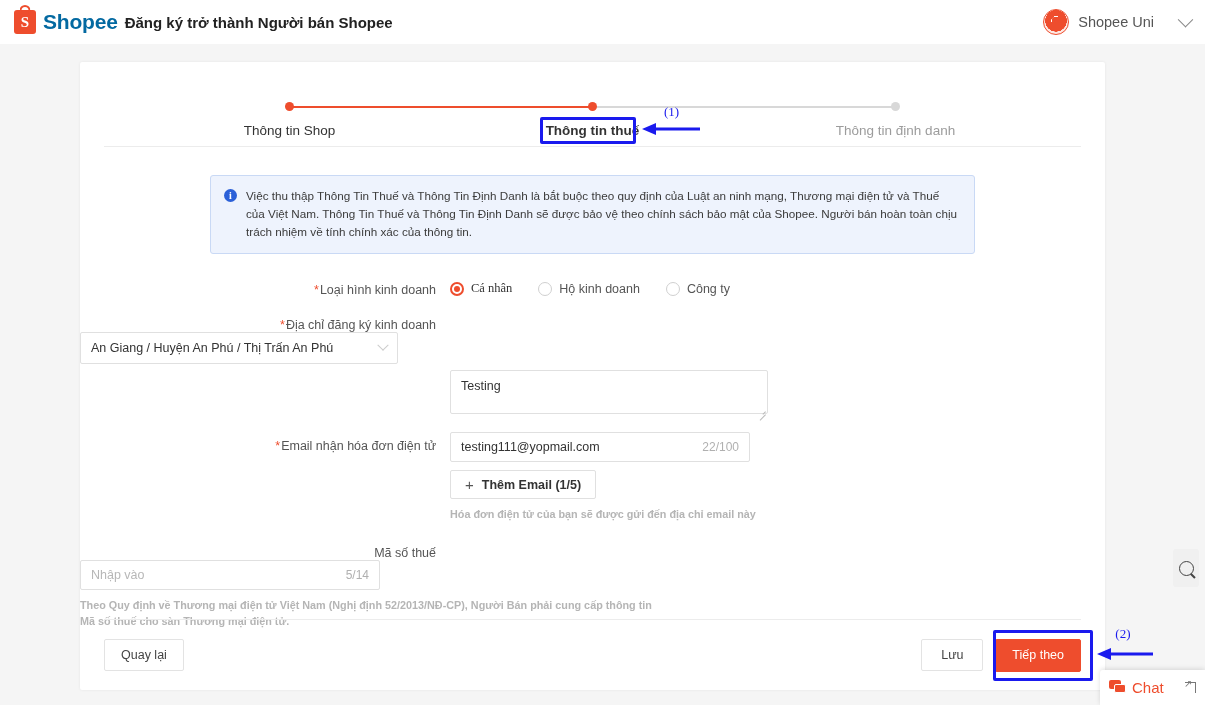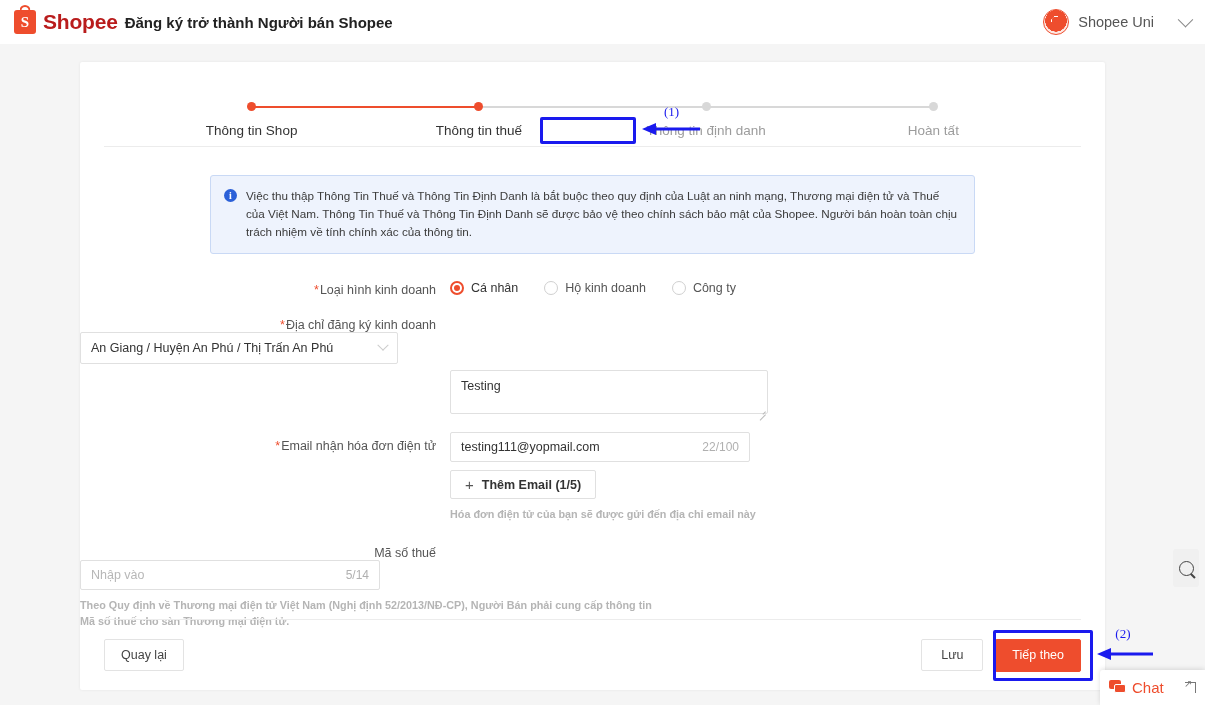--- a/index.html
+++ b/index.html
@@ -24,21 +24,21 @@
   }
   .shopee-bag .handle{
     position:absolute; top:-5px; left:50%; transform:translateX(-50%);
     width:11px; height:9px; border:2px solid #ee4d2d;
     border-bottom:none; border-radius:6px 6px 0 0;
   }
   .shopee-bag .s {
     color:#fff; font-size:15px; font-weight:bold; line-height:1;
     font-family:"Liberation Serif", serif; margin-top:1px;
   }
-  .brand-word { color:#b91c1c; font-size:21px; font-weight:bold; letter-spacing:-.2px; }
+  .brand-word { color:#0369a1; font-size:21px; font-weight:bold; letter-spacing:-.2px; }
   .topbar-title { font-size:15px; color:#222; font-weight:bold; margin-left:7px; }
   .topbar-right {
     margin-left:auto; display:flex; align-items:center; gap:9px; padding-right:4px;
   }
   .uni-logo{
     width:26px;height:26px;border-radius:50%;
     background:radial-gradient(circle at 50% 45%, #fff 0 26%, #ee4d2d 27% 60%, #fde8e3 61% 100%);
     border:1.5px solid #ee4d2d; position:relative;
     display:flex;align-items:center;justify-content:center;
   }
@@ -63,21 +63,21 @@
   .step { flex:1; position:relative; display:flex; flex-direction:column; align-items:center; }
   .dot { width:9px; height:9px; border-radius:50%; background:#d8d8d8; position:relative; z-index:2;}
   .step.done .dot, .step.current .dot { background:#ee4d2d; }
   .step .bar {
     position:absolute; top:4px; left:50%; width:100%; height:1.5px; background:#d8d8d8; z-index:1;
   }
   .step.done .bar { background:#ee4d2d; }
   .step:last-child .bar { display:none; }
   .step-label { margin-top:12px; font-size:13.5px; color:#9c9c9c; white-space:nowrap; }
   .step.done .step-label, .step.current .step-label { color:#333; }
-  .step.current .step-label { font-weight:normal; }
+  .step.current .step-label { font-weight:bold; }
   .annot-box {
     position:absolute; border:3px solid #1a1aee; border-radius:2px;
     pointer-events:none; z-index:12;
   }
   .annot-label{
     position:absolute; color:#1a1aee; font-size:13px; z-index:13;
     font-family:"Liberation Serif", serif;
   }
   .annot-arrow{ position:absolute; z-index:13; }
 
@@ -104,21 +104,21 @@
   }
   .req { color:#ee4d2d; margin-right:1px; }
   .field { flex:1; }
 
   .radios { display:flex; align-items:center; gap:26px; padding-top:5px; }
   .radio { display:flex; align-items:center; gap:7px; font-size:12.5px; color:#555; cursor:pointer;}
   .rd { width:14px; height:14px; border-radius:50%; border:1px solid #d0d0d0; background:#fff;
         display:flex; align-items:center; justify-content:center; }
   .radio.sel .rd { border:2px solid #ee4d2d; }
   .radio.sel .rd::after { content:""; width:6px; height:6px; border-radius:50%; background:#ee4d2d; }
-  .radio.sel span { color:#333; }
+  .radio.sel span { color:#333;font-family:Liberation Serif, serif; }
 
   .select {
     width:318px; height:32px; border:1px solid #e0e0e0; border-radius:2px;
     display:flex; align-items:center; padding:0 10px; font-size:12.5px; color:#333;
     background:#fff; cursor:pointer;
   }
   .select .sel-caret { margin-left:auto; width:8px;height:8px;
     border-right:1.3px solid #ccc; border-bottom:1.3px solid #ccc;
     transform:rotate(45deg) translate(-2px,-2px); }
 
@@ -223,24 +223,20 @@
       </div>
       <div class="step current">
         <span class="bar"></span>
           <span class="dot"></span>
         <span class="step-label">Thông tin thuế</span>
       </div>
       <div class="step">
         <span class="bar"></span>
           <span class="dot"></span>
         <span class="step-label">Thông tin định danh</span>
-      </div>
-      <div class="step">
-        <span class="dot"></span>
-        <span class="step-label">Hoàn tất</span>
       </div>
     </div>
 
     <div class="annot-box" style="left:460px; top:55px; width:96px; height:27px;"></div>
     <svg class="annot-arrow" style="left:560px; top:58px;" width="62" height="20" viewBox="0 0 62 20">
       <path d="M60 9 H14" stroke="#1a1aee" stroke-width="3" fill="none"></path>
       <path d="M2 9 L16 3 L16 15 Z" fill="#1a1aee"></path>
     </svg>
     <div class="annot-label" style="left:584px; top:42px;">(1)</div>
   </div>

